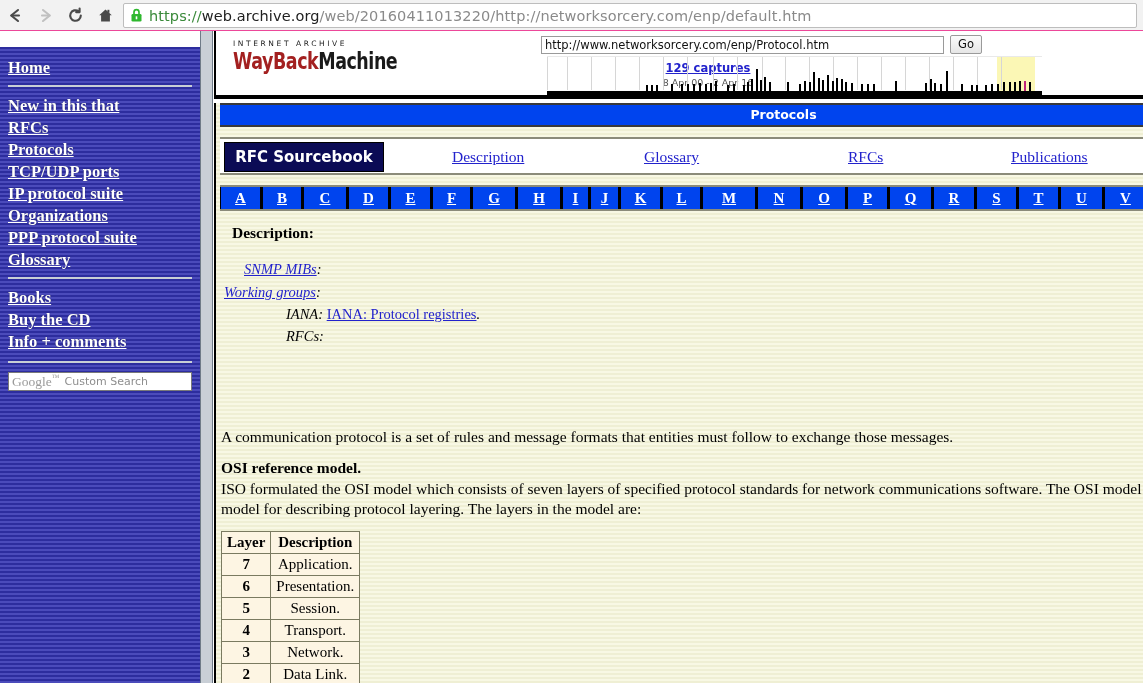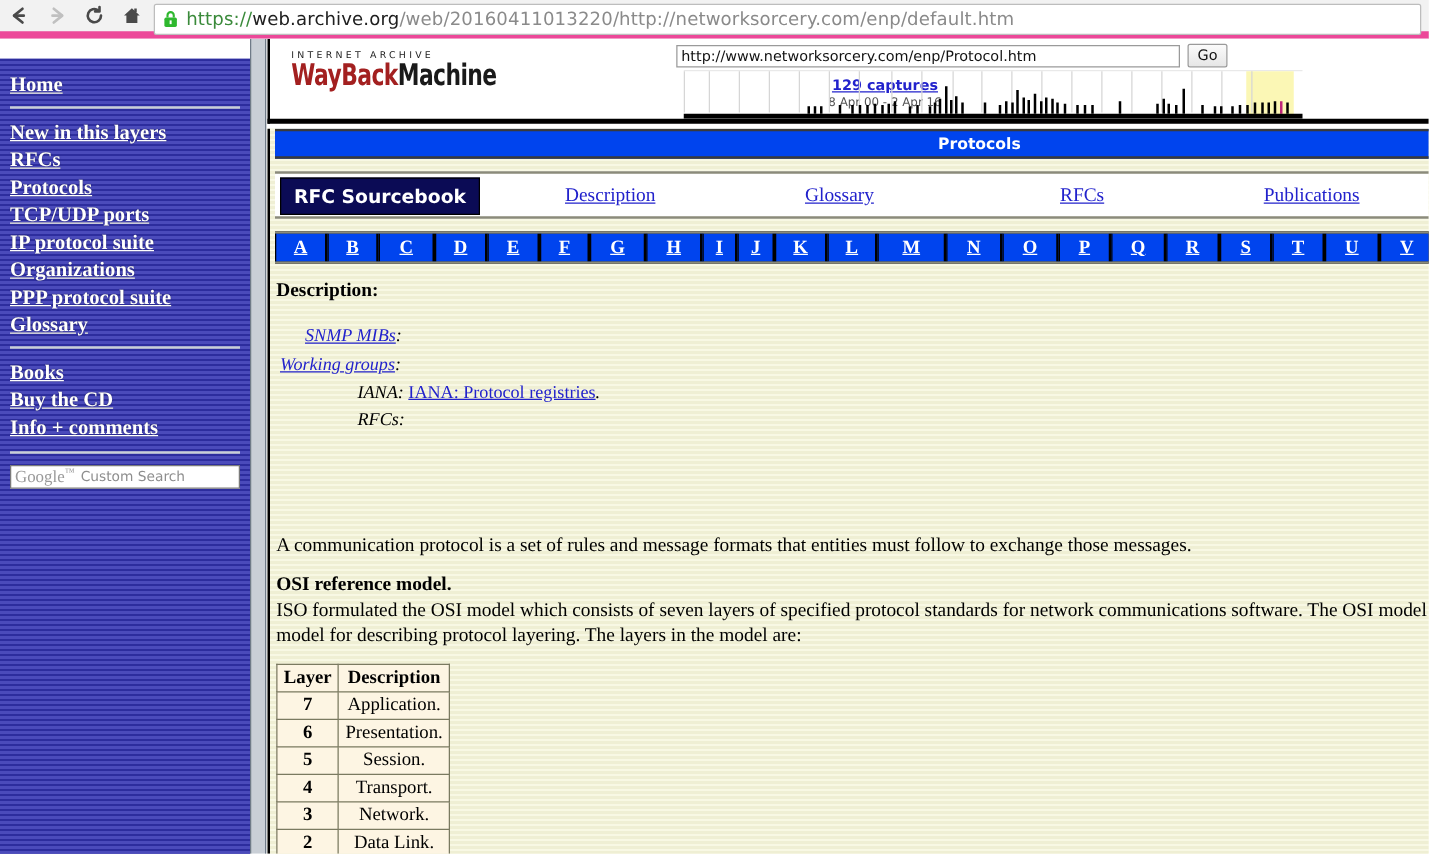--- a/index.html
+++ b/index.html
@@ -9,21 +9,21 @@
     overflow: hidden;
     background: #ffffff;
     font-family: "Liberation Serif", serif;
   }
 
   
   #browser-chrome {
     position: absolute; left: 0; top: 0;
     width: 1143px; height: 31px;
     background: #f2f2f2;
-    border-bottom: 6px solid #ec4899;
+    border-bottom: 1px solid #ec4899;
     display: flex; align-items: center;
   }
   .nav-btn {
     width: 30px; height: 30px;
     display: flex; align-items: center; justify-content: center;
     flex: none;
   }
   .nav-btn svg { display: block; }
 
   #url-bar {
@@ -256,21 +256,21 @@
     font-weight: bold;
     text-decoration: underline;
     display: flex; align-items: center; justify-content: center;
     border-right: 2px solid #000;
     border-left: 1px solid #000;
     flex: none;
     height: 22px;
   }
 
   #desc-label {
-    position: absolute; left: 5px; top: 121px;
+    position: absolute; left: 16px; top: 121px;
     font-family: "Liberation Serif", serif;
     font-size: 15.5px; font-weight: bold; color: #000;
   }
   .meta-row {
     position: absolute;
     font-family: "Liberation Serif", serif;
     font-size: 14.5px;
     font-style: italic;
     color: #000;
     white-space: nowrap;
@@ -356,21 +356,21 @@
     <span id="url-text"><span class="scheme">https://</span><span class="host">web.archive.org</span><span class="path">/web/20160411013220/http://networksorcery.com/enp/default.htm</span></span>
   </div>
 </div>
 
 <div id="viewport">
 
   <div id="sidebar">
     <div style="height:10px"></div>
     <a class="side-link" href="#">Home</a>
     <div class="side-rule"></div>
-    <a class="side-link" href="#">New in this layers</a>
+    <a class="side-link" href="#">New in this that</a>
     <a class="side-link" href="#">RFCs</a>
     <a class="side-link" href="#">Protocols</a>
     <a class="side-link" href="#">TCP/UDP ports</a>
     <a class="side-link" href="#">IP protocol suite</a>
     <a class="side-link" href="#">Organizations</a>
     <a class="side-link" href="#">PPP protocol suite</a>
     <a class="side-link" href="#">Glossary</a>
     <div class="side-rule"></div>
     <a class="side-link" href="#">Books</a>
     <a class="side-link" href="#">Buy the CD</a>

